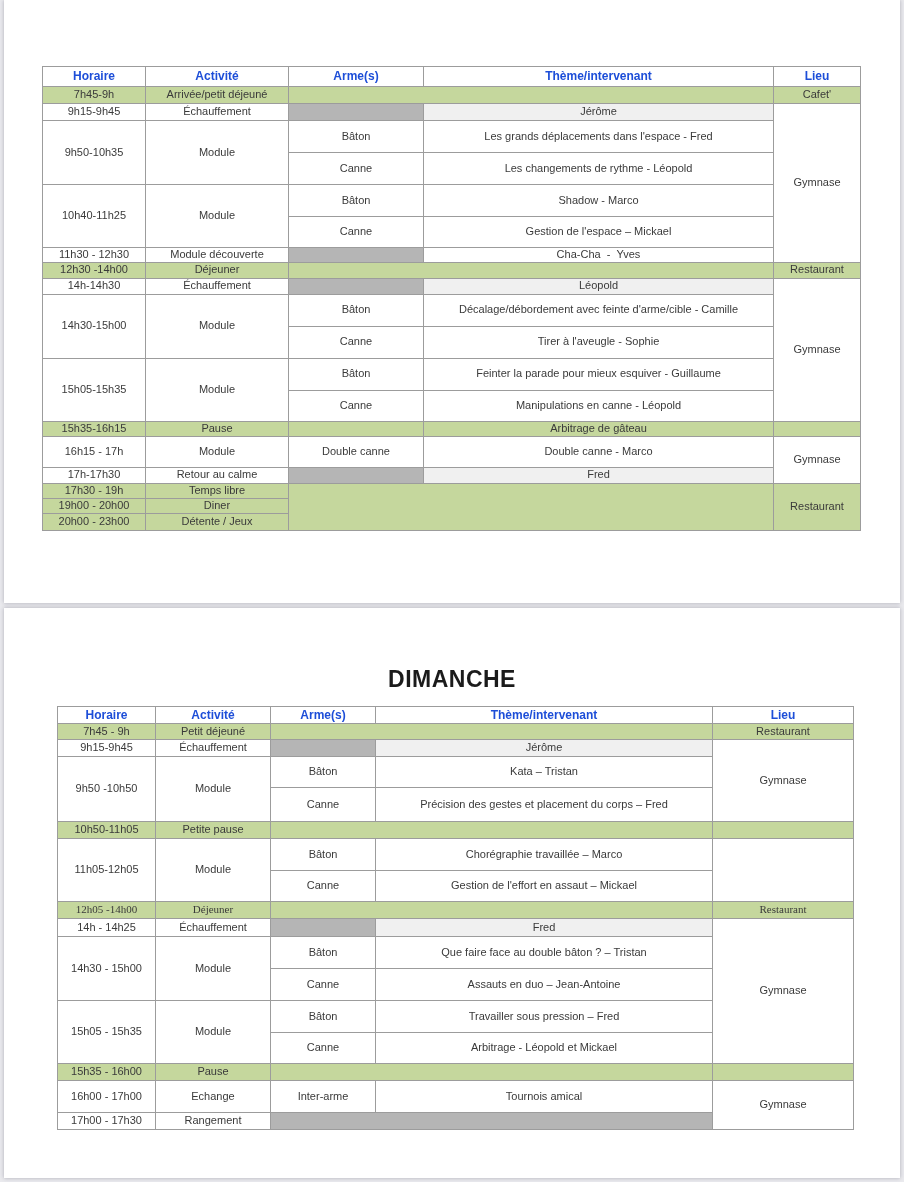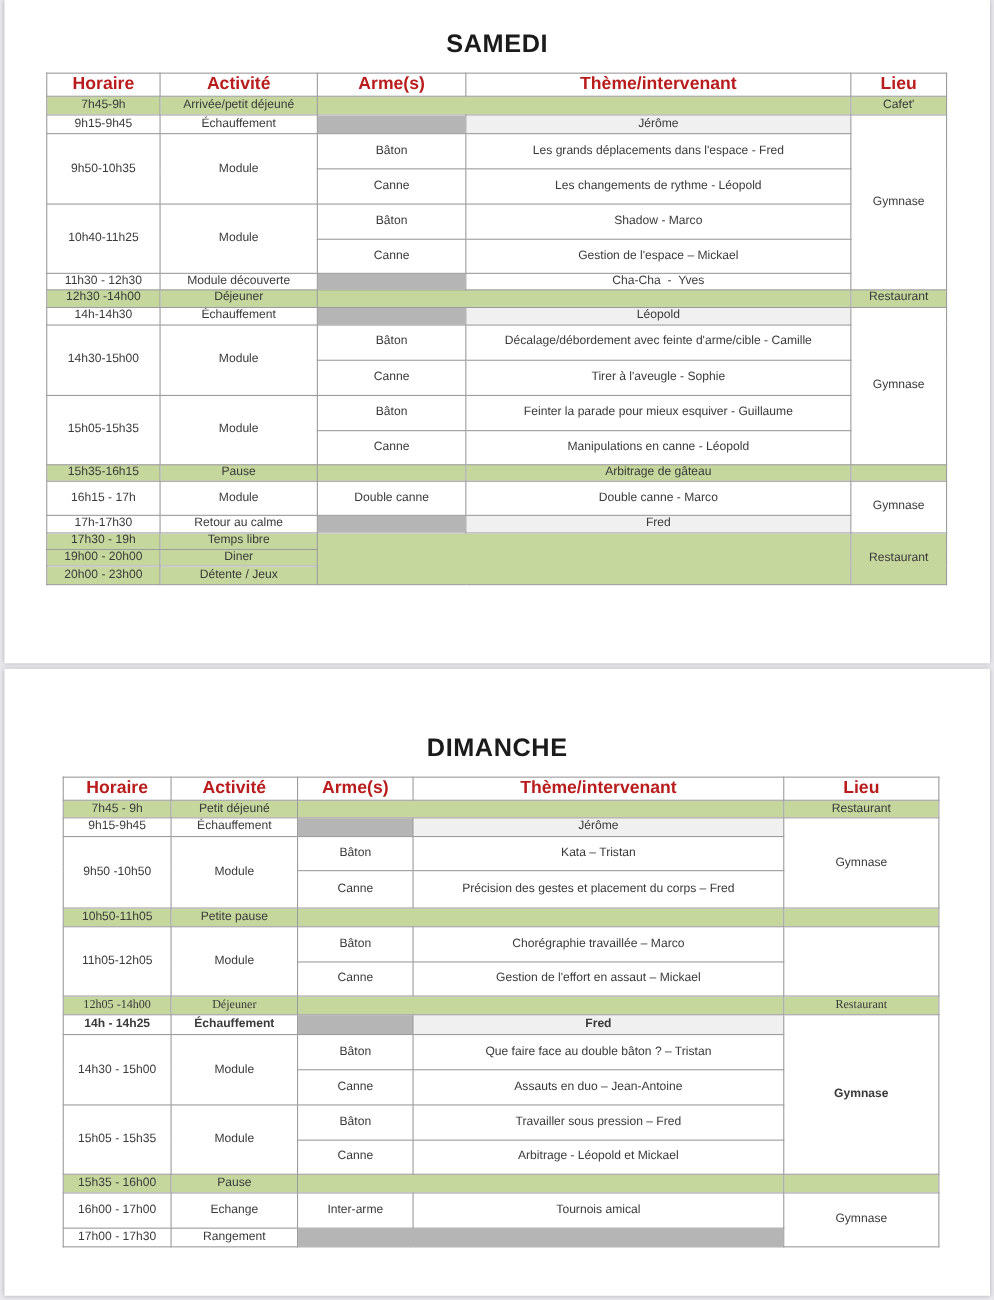--- a/index.html
+++ b/index.html
@@ -24,32 +24,31 @@
     position:absolute;border-collapse:collapse;table-layout:fixed;
     font-size:11px;color:var(--text,#3a3a3a);background:#fff;
     border:1px solid #7f7f7f;
   }
   #samedi-table{left:38px;top:66px;width:818px;}
   #dimanche-table{left:53px;top:98px;width:796px;}
   .schedule th,.schedule td{
     border:1px solid #9c9c9c;padding:0 2px;text-align:center;
     vertical-align:middle;overflow:hidden;line-height:1.25;
   }
-  .schedule th{font-size:16px;font-weight:bold;color:#b91c1c;background:#fff;}
+  .schedule th{font-size:12px;font-weight:bold;color:#1d4ed8;background:#fff;}
   .bg-green{background:var(--green,#c5d79d);}
   .bg-gray{background:var(--gray,#b5b5b5);}
   .bg-lg{background:var(--lightgray,#f0f0f0);}
   .va-top{vertical-align:top;padding-top:4px;}
   .va-low{vertical-align:bottom;padding-bottom:8px;}
 </style>
 </head>
 <body style="background: rgb(234, 234, 238);">
 
 <div class="page" id="page-1">
-  <div class="day-title">SAMEDI</div>
   <table class="schedule" id="samedi-table">
       <colgroup>
         <col style="width: 103px;">
         <col style="width: 143px;">
         <col style="width: 135px;">
         <col style="width: 350px;">
         <col style="width: 87px;">
       </colgroup>
       <thead>
         <tr style="height: 20px;">
@@ -230,21 +229,21 @@
         <tr style="height: 31px;">
           <td>Canne</td>
           <td class="va-top">Gestion de l'effort en assaut – Mickael</td>
         </tr>
         <tr style="height: 17px; font-family: Liberation Serif, serif;">
           <td class="bg-green">12h05 -14h00</td>
           <td class="bg-green">Déjeuner</td>
           <td colspan="2" class="bg-green"></td>
           <td class="bg-green">Restaurant</td>
         </tr>
-        <tr style="height: 18px; font-weight: bold;">
+        <tr style="height: 18px;">
           <td>14h - 14h25</td>
           <td>Échauffement</td>
           <td class="bg-gray"></td>
           <td class="bg-lg">Fred</td>
           <td rowspan="5">Gymnase</td>
         </tr>
         <tr style="height: 32px;">
           <td rowspan="2">14h30 - 15h00</td>
           <td rowspan="2">Module</td>
           <td>Bâton</td>

